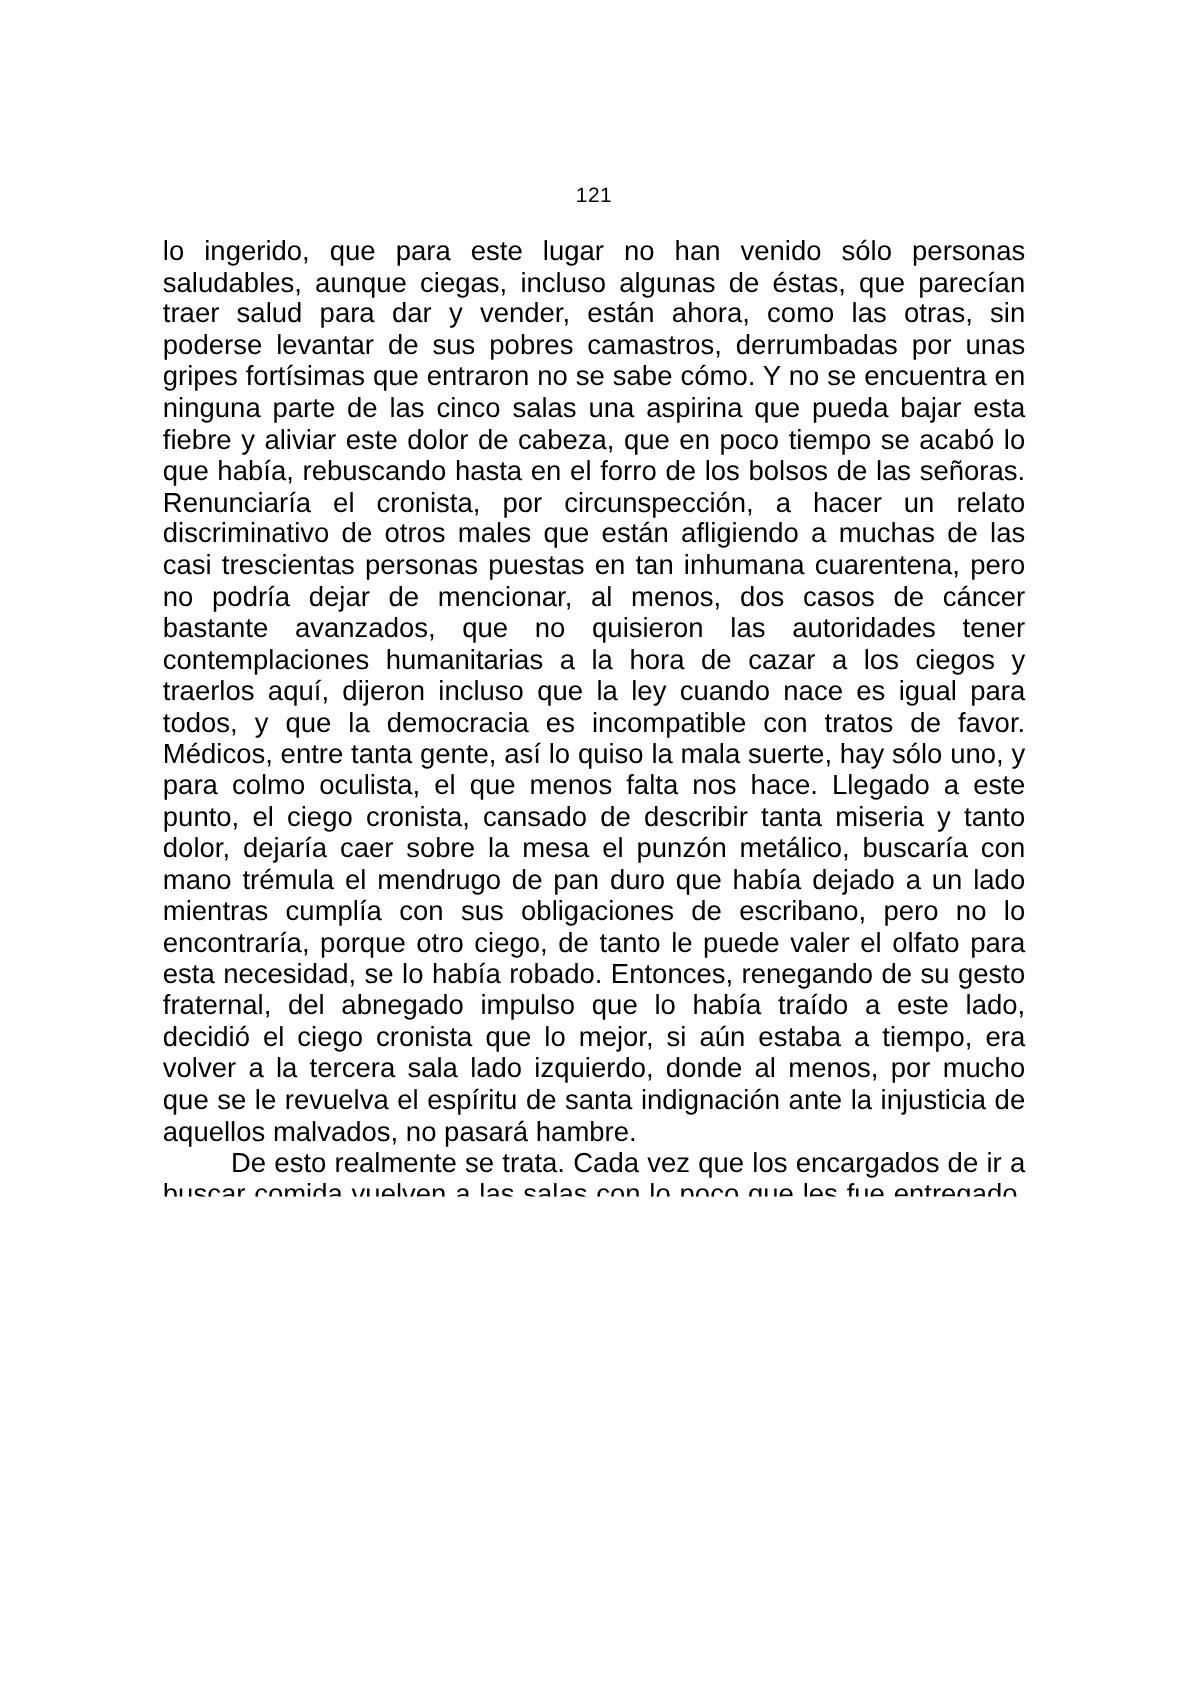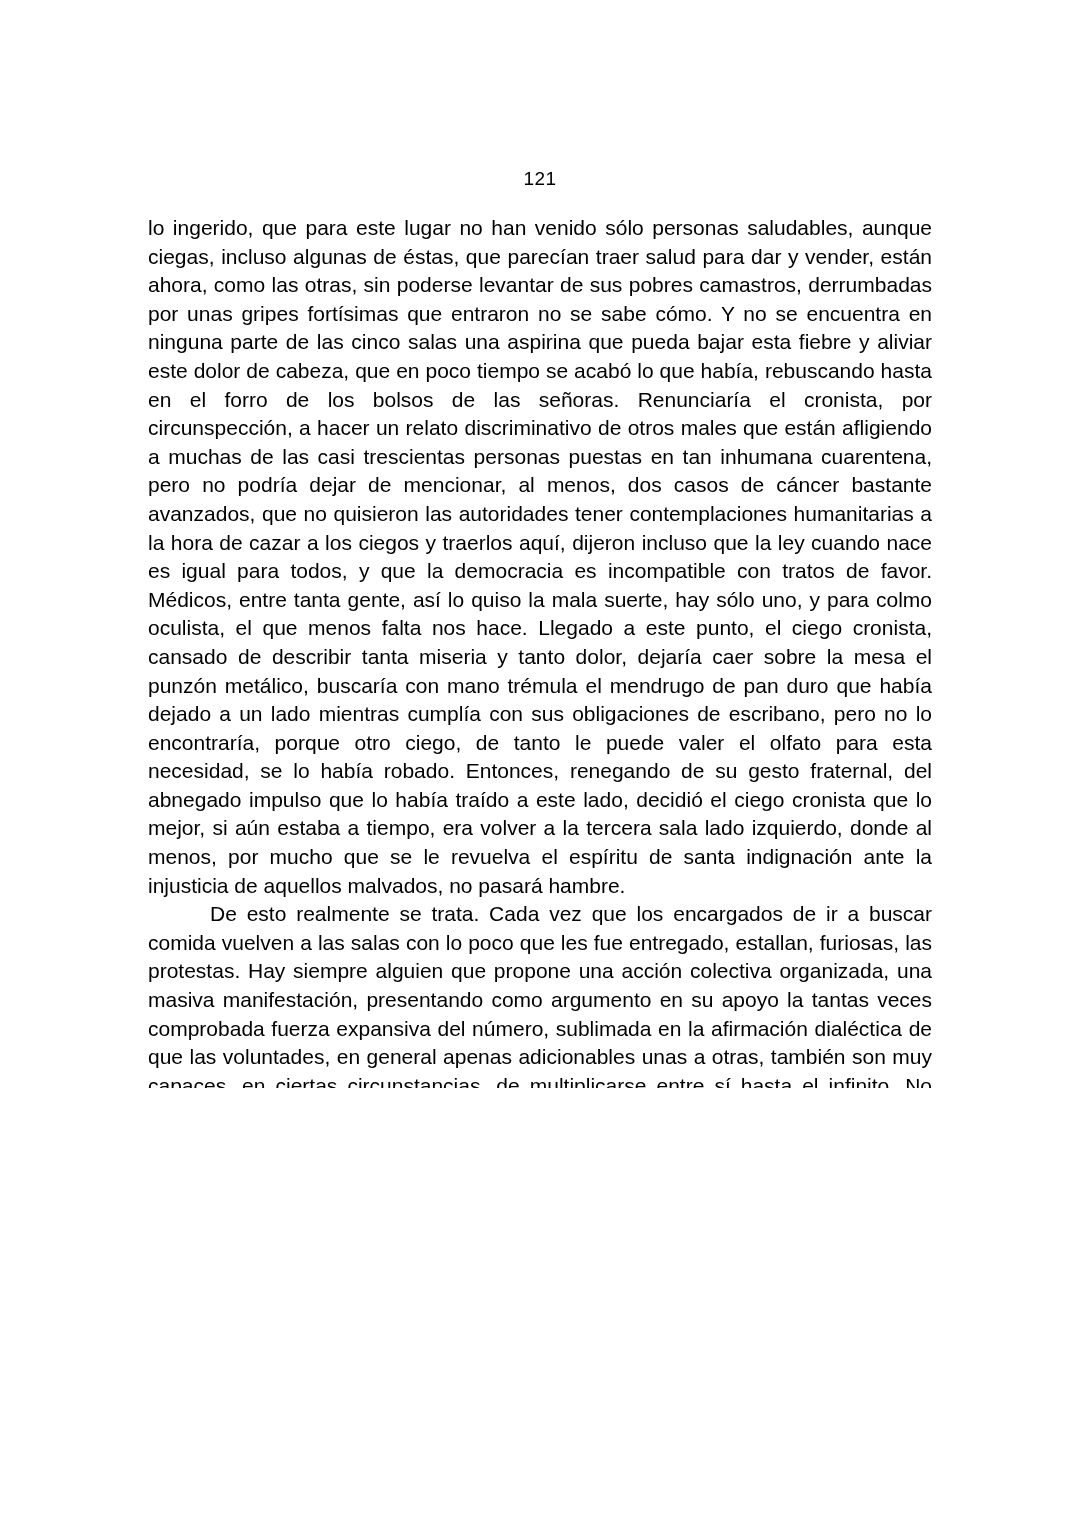--- a/index.html
+++ b/index.html
@@ -24,21 +24,21 @@
     width: 100%;
     text-align: center;
     font-size: 19px;
     letter-spacing: 0.5px;
   }
   .content {
     position: absolute;
     top: 214px;
     left: 148px;
     width: 784px;
-    font-size: 21px;
+    font-size: 25px;
     line-height: 28.6px;
     text-align: justify;
     text-justify: inter-word;
   }
   .para {
     margin: 0;
     padding: 0;
   }
   .para.indented {
     text-indent: 62px;

